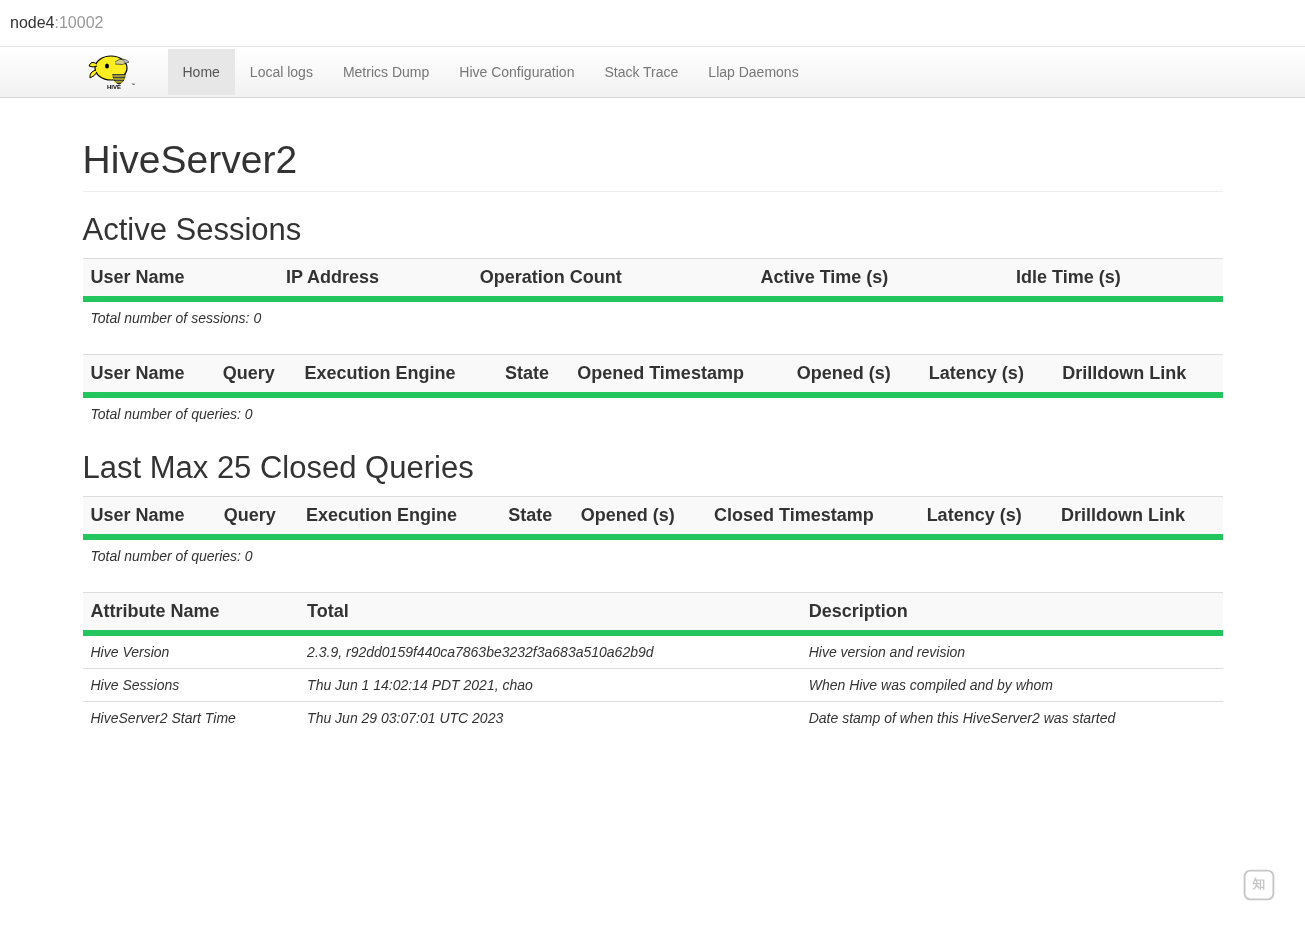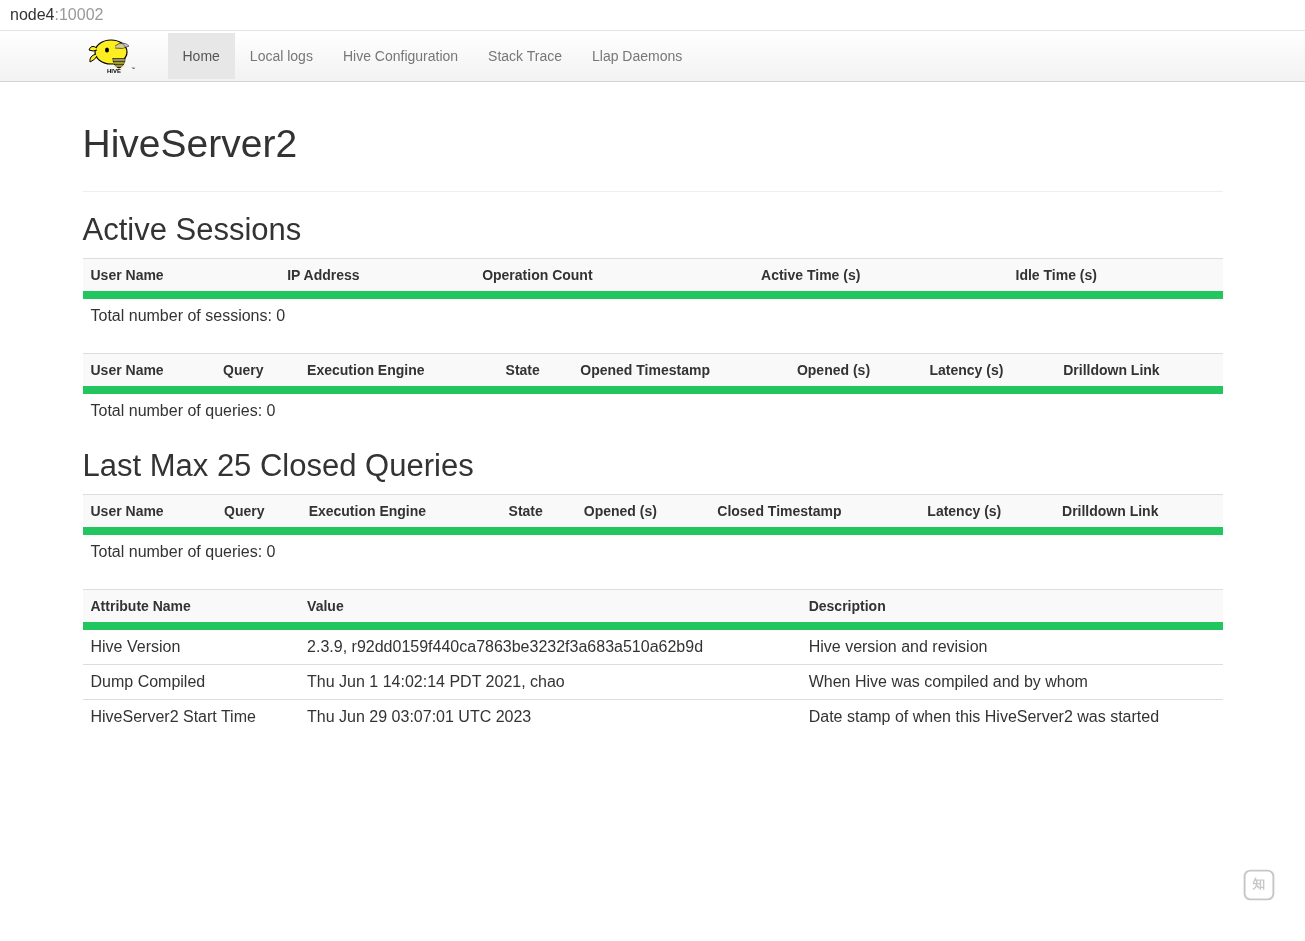--- a/index.html
+++ b/index.html
@@ -3,21 +3,21 @@
   <meta charset="utf-8">
   <style>
     * { box-sizing: border-box; margin: 0; padding: 0; }
     body {
       font-family: "Helvetica Neue", Helvetica, Arial, sans-serif;
       font-size: 14px;
       color: #333;
       background: #fff;
     }
     .addr-bar {
-      padding: 6px 10px;
+      padding: 14px 10px;
       font-size: 16px;
       color: #333;
       border-bottom: 1px solid #e5e5e5;
       background: #fff;
     }
     .addr-bar .port { color: #999; }
     .navbar {
       background: linear-gradient(to bottom, #fff, #f2f2f2);
       border-bottom: 1px solid #d4d4d4;
       min-height: 50px;
@@ -49,21 +49,21 @@
     .nav li.active a {
       color: #555;
       background: #e7e7e7;
     }
     .container {
       max-width: 1170px;
       margin: 0 auto;
       padding: 0 15px;
     }
     .page-header {
-      padding-bottom: 25px;
+      padding-bottom: 9px;
       margin: 40px 0 20px;
       border-bottom: 1px solid #eee;
     }
     .page-header h1 {
       font-size: 39px;
       font-weight: 500;
       color: #333;
     }
     h2 {
       font-size: 31px;
@@ -76,29 +76,30 @@
       width: 100%;
       border-collapse: collapse;
       margin-bottom: 20px;
     }
     thead tr { background: #f9f9f9; }
     th {
       text-align: left;
       padding: 8px;
       font-weight: 700;
       border-top: 1px solid #ddd;
-      border-bottom: 8px solid #22c55e;
-      font-size: 14px;
+      border-bottom: 6px solid #22c55e;
+      font-size: 18px;
       color: #333;
     }
     td {
       padding: 8px;
       border-top: 1px solid #ddd;
-      font-size: 16px;
-      color: #333;
+      font-size: 14px;
+      color: #333;
+      font-style: italic;
     }
     .watermark {
       position: fixed;
       bottom: 40px;
       right: 30px;
       font-size: 28px;
       color: rgba(153,153,153,0.55);
       font-weight: 400;
       display: flex;
       align-items: center;
@@ -130,20 +131,23 @@
       </svg>
     </a>
     <ul class="nav">
       <li class="active">
           <a>Home</a>
         </li>
       <li>
           <a>Local logs</a>
         </li>
       <li>
+          <a>Metrics Dump</a>
+        </li>
+      <li>
           <a>Hive Configuration</a>
         </li>
       <li>
           <a>Stack Trace</a>
         </li>
       <li>
           <a>Llap Daemons</a>
         </li>
     </ul>
   </div>
@@ -218,32 +222,32 @@
         </tr>
       </tbody>
     </table>
   </section>
 
   <section>
     <table>
       <thead>
         <tr>
           <th style="width:19%">Attribute Name</th>
-          <th style="width:44%">Value</th>
+          <th style="width:44%">Total</th>
           <th>Description</th>
         </tr>
       </thead>
       <tbody>
         <tr>
           <td>Hive Version</td>
           <td>2.3.9, r92dd0159f440ca7863be3232f3a683a510a62b9d</td>
           <td>Hive version and revision</td>
         </tr>
         <tr>
-          <td>Dump Compiled</td>
+          <td>Hive Sessions</td>
           <td>Thu Jun 1 14:02:14 PDT 2021, chao</td>
           <td>When Hive was compiled and by whom</td>
         </tr>
         <tr>
           <td>HiveServer2 Start Time</td>
           <td>Thu Jun 29 03:07:01 UTC 2023</td>
           <td>Date stamp of when this HiveServer2 was started</td>
         </tr>
       </tbody>
     </table>

